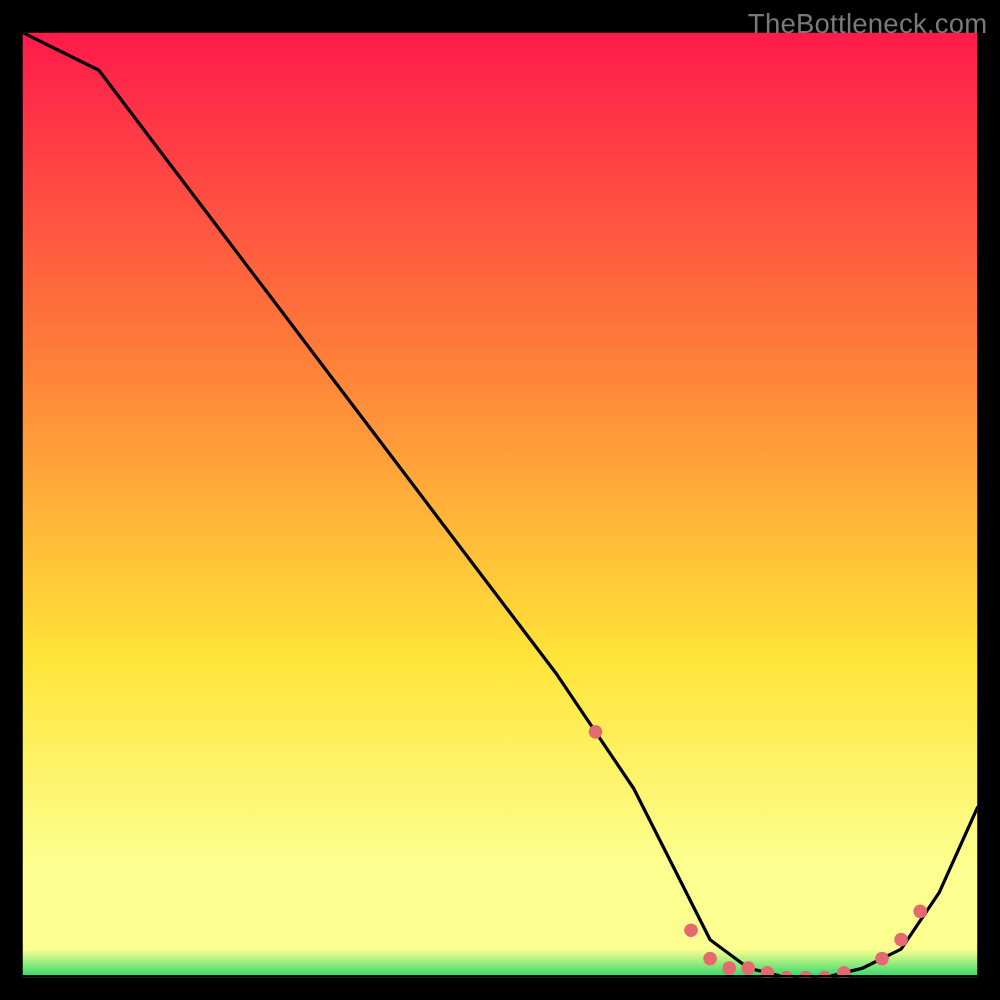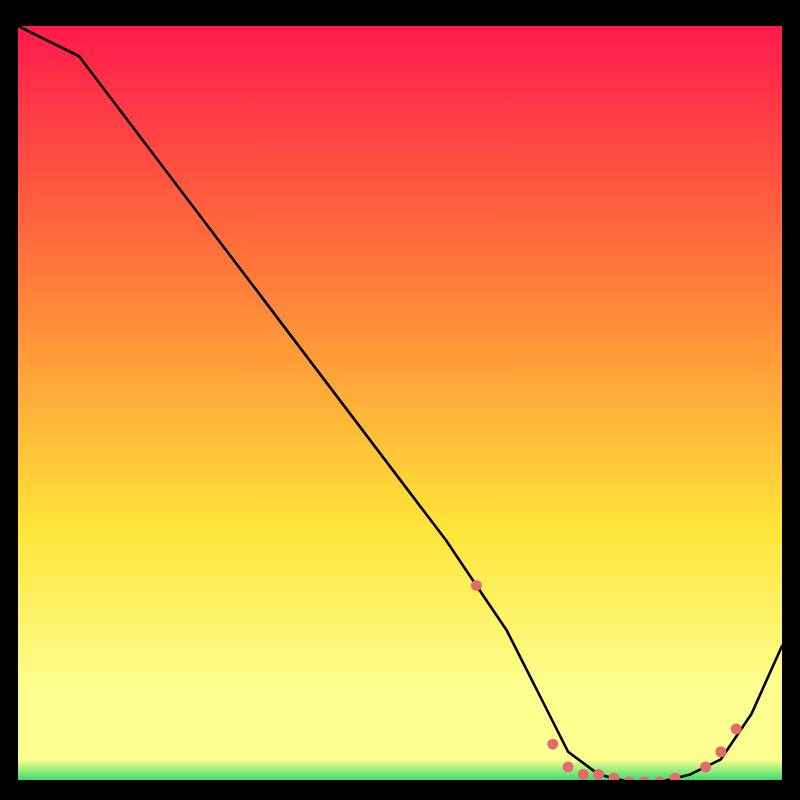--- a/index.html
+++ b/index.html
@@ -34,20 +34,21 @@
     width: 764px;
     height: 756px;
   }
   svg {
     display: block;
   }
 </style>
 </head>
 <body>
 <div class="frame">
+  <div class="watermark">TheBottleneck.com</div>
   <div class="plot-wrap">
     <svg id="chart-svg" width="764" height="756" viewBox="0 0 764 756">
         <defs>
           <linearGradient id="bg-grad" x1="0" y1="0" x2="0" y2="1">
             <stop offset="0%" stop-color="#ff1a4b"></stop>
             <stop offset="33%" stop-color="#ff7a3a"></stop>
             <stop offset="66%" stop-color="#ffe438"></stop>
             <stop offset="88%" stop-color="#fcff90"></stop>
             <stop offset="97%" stop-color="#fcff90"></stop>
             <stop offset="100%" stop-color="#2bd86a"></stop>

